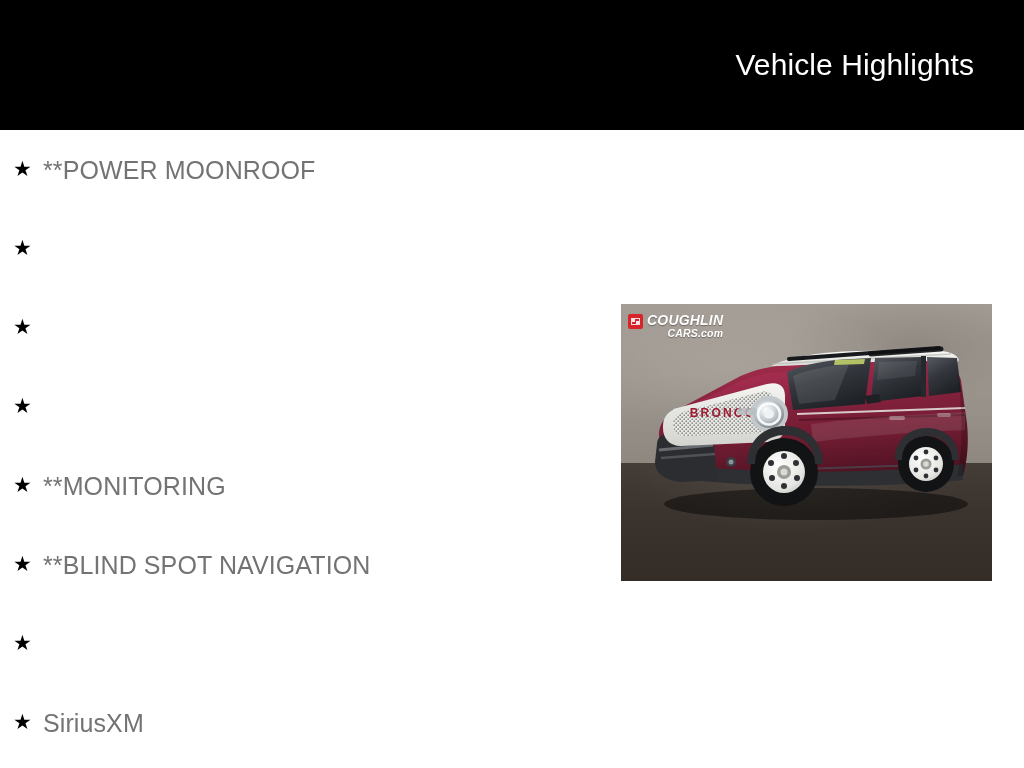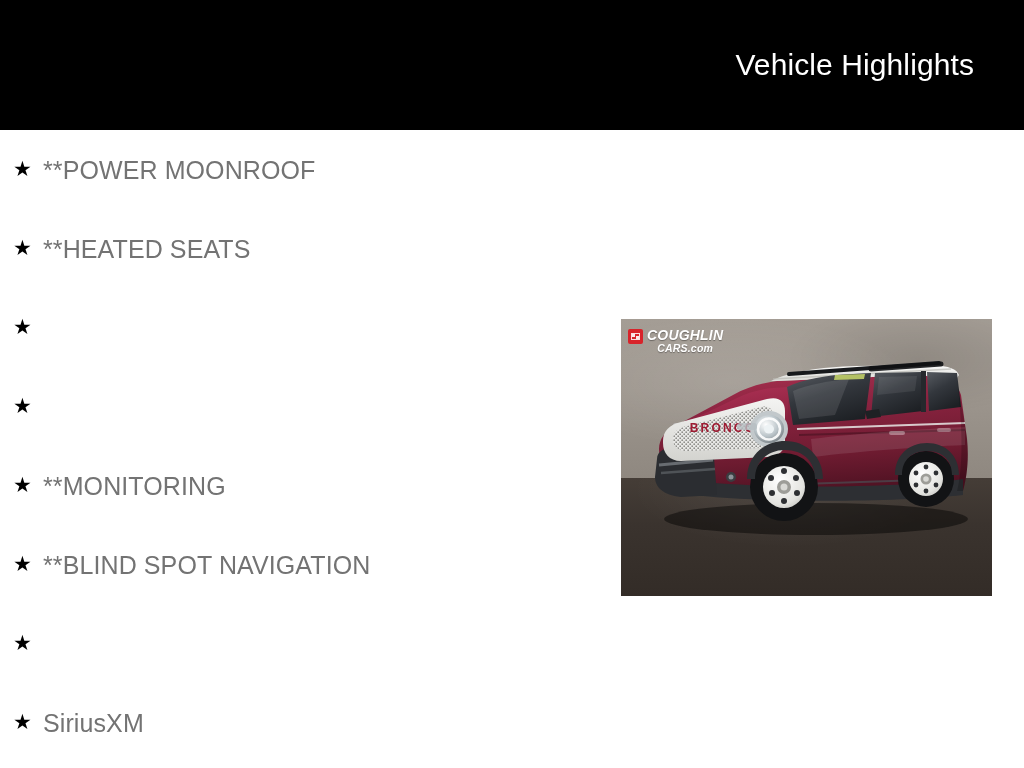--- a/index.html
+++ b/index.html
@@ -72,21 +72,21 @@
     line-height: 28px;
     color: #737373;
     white-space: nowrap;
     letter-spacing: 0.1px;
   }
 
   
   #vehicle-photo {
     position: absolute;
     left: 621px;
-    top: 319px;
+    top: 304px;
     width: 371px;
     height: 277px;
     overflow: hidden;
     background: #9a938c;
   }
   .photo-wall {
     position: absolute;
     left: 0; top: 0;
     width: 100%;
     height: 57.5%;
@@ -148,21 +148,21 @@
     letter-spacing: 0.2px;
     text-shadow: 0 1px 1px rgba(0,0,0,0.35);
   }
   .wm-bottom {
     display: block;
     color: #ffffff;
     font-size: 10.5px;
     font-weight: bold;
     font-style: italic;
     letter-spacing: 0.2px;
-    text-align: center;
+    text-align: right;
     margin-top: 1px;
     text-shadow: 0 1px 1px rgba(0,0,0,0.35);
   }
 
   
   #vehicle-svg {
     position: absolute;
     left: 0; top: 0;
     width: 371px;
     height: 277px;
@@ -176,21 +176,20 @@
   <div id="header-title">Vehicle Highlights</div>
 </div>
 
 <ul id="highlights-list">
   <li class="highlight-item">
     <span class="bullet-star">★</span>
     <span class="highlight-label">**POWER MOONROOF</span>
   </li>
   <li class="highlight-item">
     <span class="bullet-star">★</span>
-    <span class="highlight-label">**HEATED SEATS</span>
   </li>
   <li class="highlight-item">
     <span class="bullet-star">★</span>
   </li>
   <li class="highlight-item">
     <span class="bullet-star">★</span>
   </li>
   <li class="highlight-item">
     <span class="bullet-star">★</span>
     <span class="highlight-label">**MONITORING</span>

